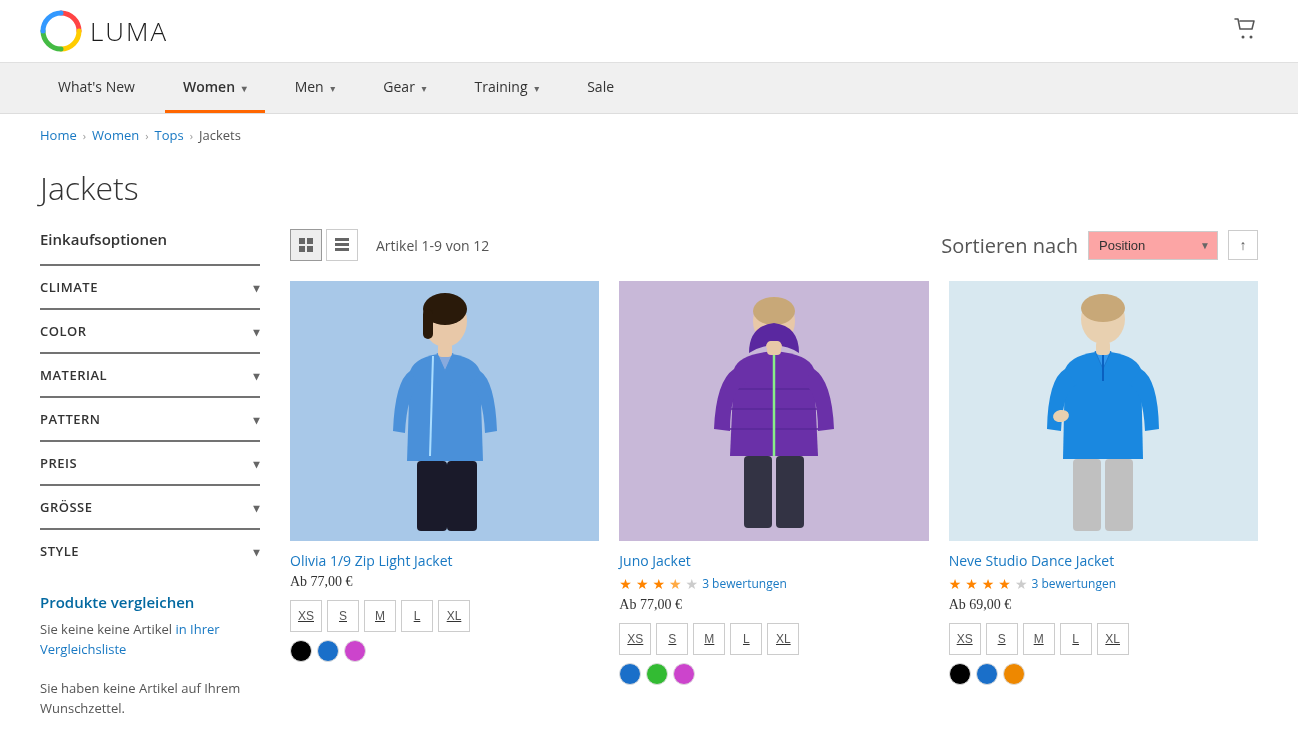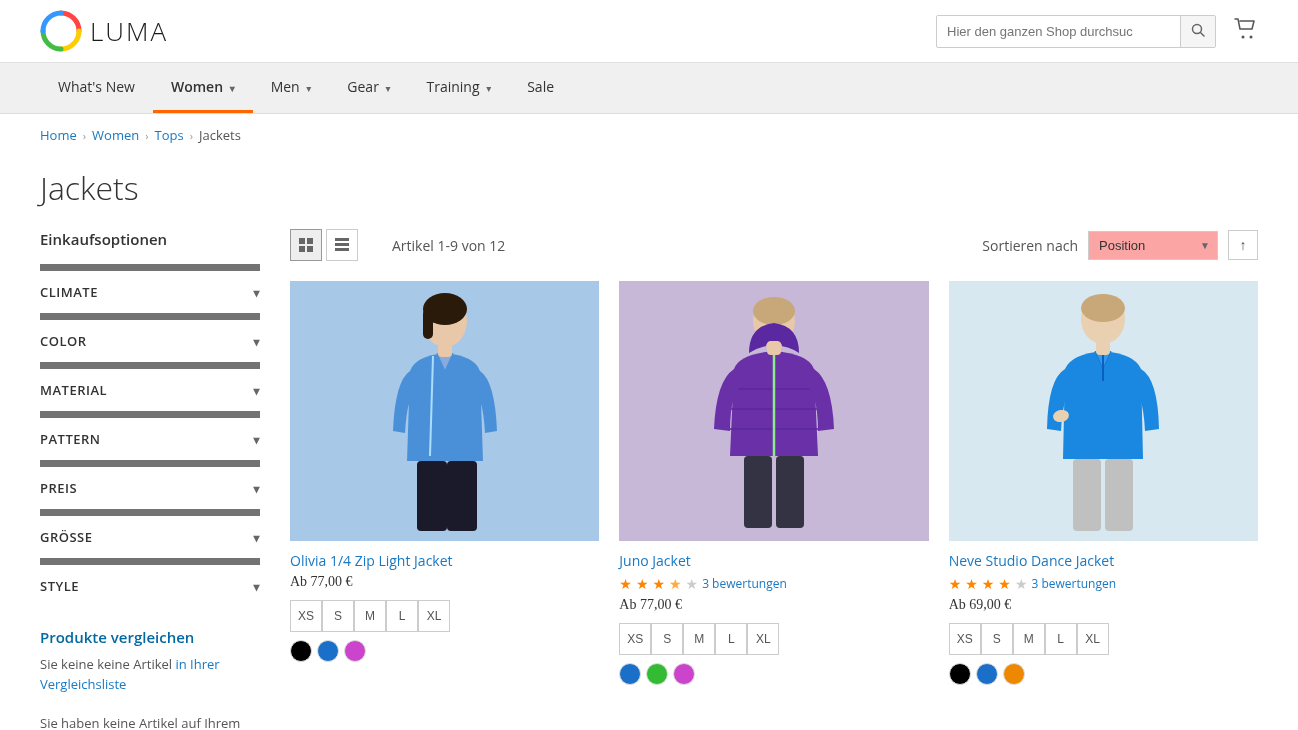--- a/index.html
+++ b/index.html
@@ -11,78 +11,78 @@
     .logo-icon { width: 42px; height: 42px; }
     .logo-text { font-size: 26px; font-weight: 300; color: #1a1a1a; letter-spacing: 2px; }
     .header-right { display: flex; align-items: center; gap: 10px; }
     .search-bar { display: flex; align-items: center; border: 1px solid #ccc; border-radius: 2px; overflow: hidden; width: 280px; }
     .search-input { border: none; outline: none; padding: 7px 10px; font-size: 13px; width: 100%; color: #666; }
     .search-btn { background: #f5f5f5; border: none; border-left: 1px solid #ccc; padding: 7px 10px; cursor: pointer; color: #666; }
     .cart-icon { font-size: 22px; color: #555; cursor: pointer; margin-left: 8px; }
 
     
     .nav { background: #f0f0f0; border-bottom: 1px solid #ddd; padding: 0 40px; }
-    .nav-list { display: flex; list-style: none; gap: 0; }
+    .nav-list { display: flex; list-style: none; gap: 12px; }
     .nav-item { position: relative; }
     .nav-link { display: block; padding: 14px 18px; font-size: 14px; color: #333; text-decoration: none; white-space: nowrap; }
     .nav-item.active .nav-link { color: #333; border-bottom: 3px solid #ff6600; font-weight: 600; }
     .nav-link .arrow { font-size: 10px; margin-left: 4px; color: #666; }
 
     
     .breadcrumb { padding: 12px 40px; display: flex; align-items: center; gap: 6px; font-size: 13px; color: #555; }
     .breadcrumb a { color: #1979c3; text-decoration: none; }
     .breadcrumb-sep { color: #999; font-size: 11px; }
     .breadcrumb-current { color: #555; }
 
     
     .page-title { padding: 10px 40px 20px; font-size: 32px; font-weight: 300; color: #333; }
 
     
     .main-content { display: flex; padding: 0 40px 40px; gap: 30px; }
 
     
     .sidebar { width: 220px; flex-shrink: 0; }
     .sidebar-title { font-size: 15px; font-weight: 600; color: #333; margin-bottom: 15px; }
-    .filter-block { border-top: 7px solid #737373; }
+    .filter-block { border-top: 2px solid #737373; }
     .filter-header { display: flex; justify-content: space-between; align-items: center; padding: 12px 0; cursor: pointer; font-size: 13px; font-weight: 600; color: #333; letter-spacing: 0.5px; text-transform: uppercase; }
     .filter-header .chevron { font-size: 12px; color: #666; }
     .compare-section { margin-top: 20px; }
     .compare-title { font-size: 15px; font-weight: 600; color: #0369a1; margin-bottom: 8px; }
     .compare-text { font-size: 13px; color: #555; line-height: 1.5; }
     .compare-text a { color: #1979c3; text-decoration: none; }
     .wishlist-section { margin-top: 20px; }
     .wishlist-title { font-size: 15px; font-weight: 600; color: #1979c3; margin-bottom: 8px; }
     .wishlist-text { font-size: 13px; color: #555; line-height: 1.5; }
 
     
     .products-area { flex: 1; }
     .toolbar { display: flex; align-items: center; justify-content: space-between; margin-bottom: 20px; }
     .toolbar-left { display: flex; align-items: center; gap: 10px; }
     .view-btns { display: flex; gap: 4px; }
     .view-btn { width: 32px; height: 32px; border: 1px solid #ccc; background: #fff; cursor: pointer; display: flex; align-items: center; justify-content: center; font-size: 16px; color: #666; }
     .view-btn.active { border-color: #999; background: #eee; }
-    .article-count { font-size: 14px; color: #555; margin-left: 24px; }
+    .article-count { font-size: 14px; color: #555; margin-left: 8px; }
     .toolbar-right { display: flex; align-items: center; gap: 10px; }
-    .sort-label { font-size: 14px; color: #555; }
+    .sort-label { font-size: 20px; color: #555; }
     .sort-select { border: 1px solid #ccc; padding: 6px 30px 6px 10px; font-size: 13px; color: #333; background: #fca5a5; cursor: pointer; appearance: none; -webkit-appearance: none; min-width: 130px; }
     .sort-wrap { position: relative; display: inline-block; }
     .sort-wrap::after { content: '▼'; position: absolute; right: 8px; top: 50%; transform: translateY(-50%); font-size: 10px; color: #666; pointer-events: none; }
     .sort-dir-btn { width: 30px; height: 30px; border: 1px solid #ccc; background: #fff; cursor: pointer; display: flex; align-items: center; justify-content: center; font-size: 14px; color: #555; }
 
     
     .product-grid { display: grid; grid-template-columns: repeat(3, 1fr); gap: 20px; }
     .product-card { border: none; position: relative; }
     .product-img { width: 100%; height: 260px; background: #f5f5f5; display: flex; align-items: center; justify-content: center; overflow: hidden; margin-bottom: 10px; }
     .product-name { font-size: 14px; color: #1979c3; margin-bottom: 4px; text-decoration: none; display: block; }
     .stars { display: flex; align-items: center; gap: 4px; margin-bottom: 4px; }
     .star { color: #ff8400; font-size: 14px; }
     .star.empty { color: #ccc; }
     .rating-count { font-size: 12px; color: #1979c3; }
     .product-price { font-size: 14px; color: #333; margin-bottom: 10px; font-family: Liberation Serif, serif; }
-    .size-btns { display: flex; flex-wrap: wrap; margin-bottom: 8px; }
+    .size-btns { display: flex; flex-wrap: wrap; gap: 5px; margin-bottom: 8px; text-decoration: underline; }
     .size-btn { width: 32px; height: 32px; border: 1px solid #ccc; background: #fff; font-size: 12px; color: #555; cursor: pointer; display: flex; align-items: center; justify-content: center; }
     .color-swatches { display: flex; gap: 5px; margin-top: 4px; }
     .color-swatch { width: 22px; height: 22px; border-radius: 50%; cursor: pointer; border: 1px solid #ddd; }
 
     
     ::-webkit-scrollbar { width: 8px; }
     ::-webkit-scrollbar-track { background: #f1f1f1; }
     ::-webkit-scrollbar-thumb { background: #ccc; }
   </style>
 </head>
@@ -94,29 +94,20 @@
       <svg class="logo-icon" viewBox="0 0 42 42">
         <circle cx="21" cy="21" r="18" fill="none" stroke="#e8e8e8" stroke-width="2"></circle>
         <path d="M21 3 A18 18 0 0 1 39 21" stroke="#ff4444" stroke-width="5" fill="none" stroke-linecap="round"></path>
         <path d="M39 21 A18 18 0 0 1 21 39" stroke="#ffcc00" stroke-width="5" fill="none" stroke-linecap="round"></path>
         <path d="M21 39 A18 18 0 0 1 3 21" stroke="#44bb44" stroke-width="5" fill="none" stroke-linecap="round"></path>
         <path d="M3 21 A18 18 0 0 1 21 3" stroke="#3399ff" stroke-width="5" fill="none" stroke-linecap="round"></path>
       </svg>
       <span class="logo-text">LUMA</span>
     </div>
     <div class="header-right">
-      <div class="search-bar">
-        <input class="search-input" type="text" placeholder="Hier den ganzen Shop durchsuc" style="">
-        <button class="search-btn">
-          <svg width="14" height="14" viewBox="0 0 14 14" fill="none">
-            <circle cx="6" cy="6" r="4.5" stroke="#666" stroke-width="1.5"></circle>
-            <line x1="9.5" y1="9.5" x2="13" y2="13" stroke="#666" stroke-width="1.5" stroke-linecap="round"></line>
-          </svg>
-        </button>
-      </div>
       <span class="cart-icon">
         <svg width="24" height="22" viewBox="0 0 24 22" fill="none">
           <path d="M1 1h3l2 10h12l2-8H6" stroke="#555" stroke-width="1.5" stroke-linecap="round" stroke-linejoin="round" fill="none"></path>
           <circle cx="9" cy="19" r="1.5" fill="#555"></circle>
           <circle cx="17" cy="19" r="1.5" fill="#555"></circle>
         </svg>
       </span>
     </div>
   </div>
 </header>
@@ -273,21 +264,21 @@
             <path d="M115 90 Q130 100 132 150 L120 152 Q118 112 105 105 Z" fill="#4a90d9"></path>
 
             <path d="M68 75 L65 175" stroke="#aaddff" stroke-width="2"></path>
 
             <rect x="52" y="180" width="30" height="70" rx="4" fill="#1a1a2a"></rect>
             <rect x="82" y="180" width="30" height="70" rx="4" fill="#1a1a2a"></rect>
 
             <rect x="73" y="62" width="14" height="14" rx="4" fill="#e8c8a8"></rect>
           </svg>
         </div>
-        <a class="product-name" href="#">Olivia 1/4 Zip Light Jacket</a>
+        <a class="product-name" href="#">Olivia 1/9 Zip Light Jacket</a>
         <div class="product-price">Ab 77,00 €</div>
         <div class="size-btns">
           <button class="size-btn">XS</button>
           <button class="size-btn">S</button>
           <button class="size-btn">M</button>
           <button class="size-btn">L</button>
           <button class="size-btn">XL</button>
         </div>
         <div class="color-swatches">
           <div class="color-swatch" style="background:#000000"></div>

